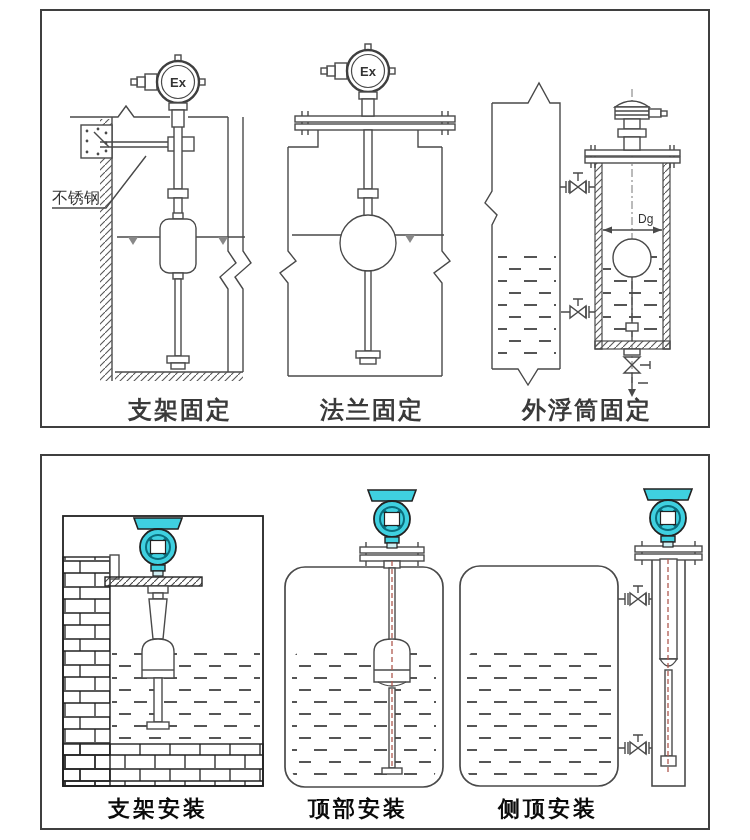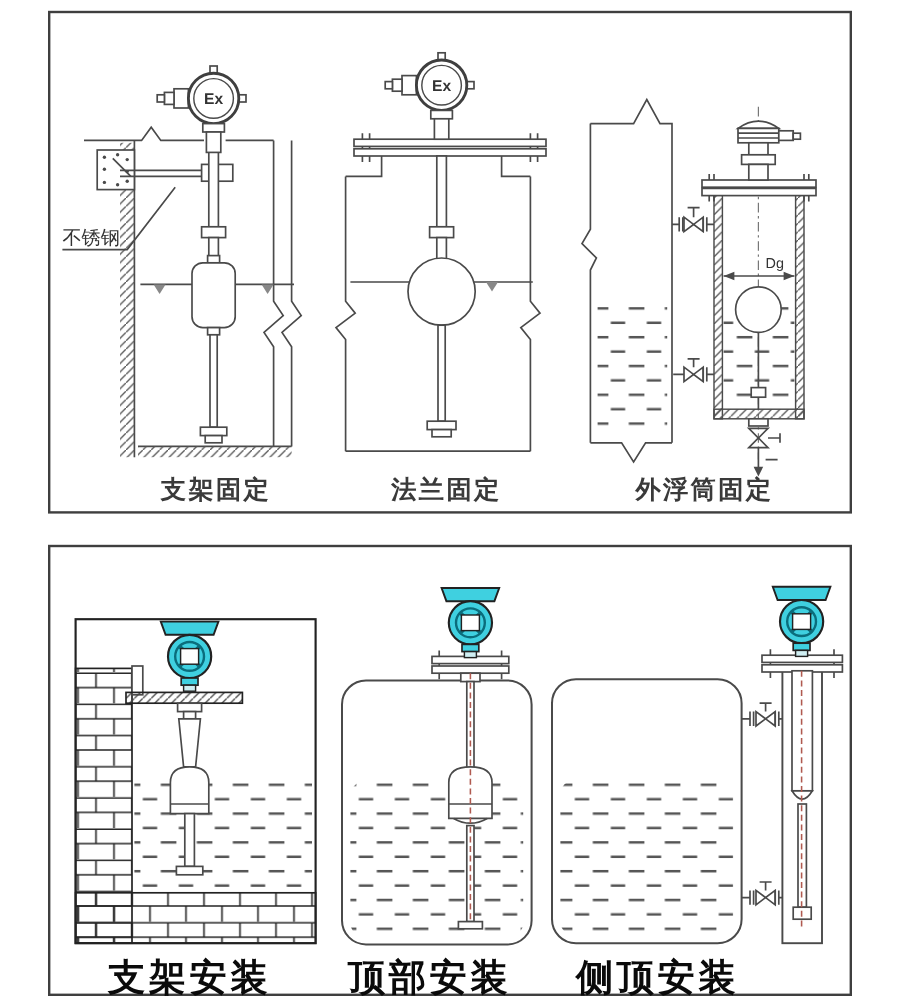--- a/index.html
+++ b/index.html
@@ -3,22 +3,22 @@
 <meta charset="utf-8">
 <style>
   html,body{margin:0;padding:0;background:#fff;}
   .stage{position:relative;width:750px;height:840px;background:#fff;overflow:hidden;
          font-family:"Liberation Sans","DejaVu Sans",sans-serif;border-radius:20px;}
   .panel{position:absolute;left:40px;width:670px;border:2px solid #3f3f3f;background:#fff;box-sizing:border-box;}
   #panel-top{top:9px;height:419px;}
   #panel-bottom{top:454px;height:376px;}
   .panel svg{position:absolute;left:0;top:0;}
   .cap{position:absolute;text-align:center;}
-  .cap-top{top:383px;font-size:21px;font-weight:700;letter-spacing:2px;color:#3a3a3a;}
-  .cap-bot{top:338px;font-size:31px;font-weight:900;letter-spacing:3px;color:#0a0a0a;}
+  .cap-top{top:383px;font-size:24px;font-weight:700;letter-spacing:2px;color:#3a3a3a;}
+  .cap-bot{top:338px;font-size:22px;font-weight:900;letter-spacing:3px;color:#0a0a0a;}
   .ln{fill:none;stroke:#4a4a4a;stroke-width:1.4;}
   .fw{fill:#fff;stroke:#4a4a4a;stroke-width:1.4;}
   .fwb{fill:#fff;stroke:#222;stroke-width:1.8;}
   .tri{fill:#888;stroke:none;}
   .anno{font-size:16px;fill:#333;}
   .exlbl{font-size:13px;font-weight:700;fill:#333;}
   .dglbl{font-size:12px;fill:#333;}
 </style>
 </head>
 <body>

